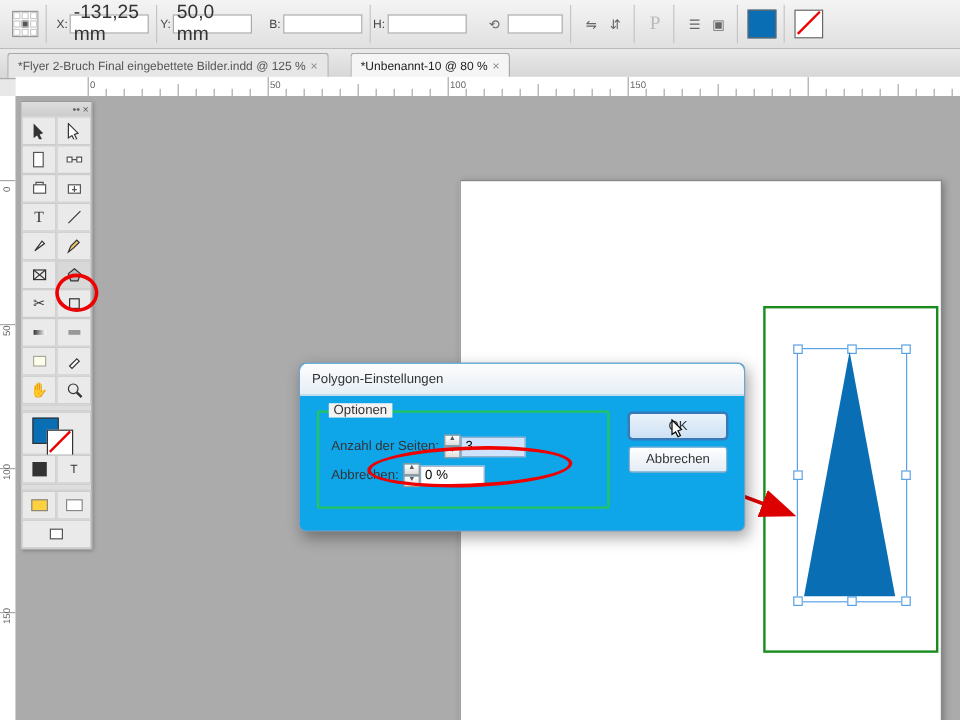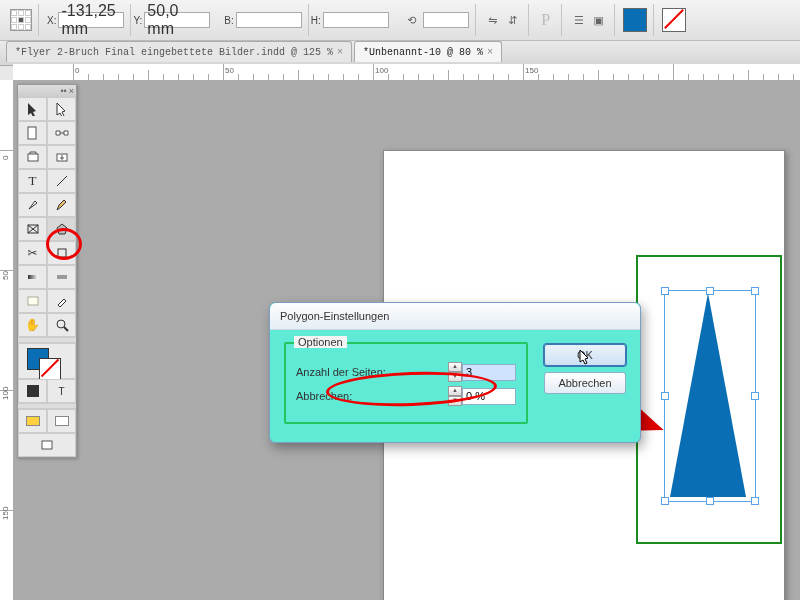--- a/index.html
+++ b/index.html
@@ -8,21 +8,21 @@
 .tp-sec{display:flex;align-items:center;gap:2px;padding:0 6px;border-right:1px solid #c5c5c5;height:32px;}
 .mini-grid{width:20px;height:20px;display:grid;grid-template-columns:repeat(3,1fr);grid-template-rows:repeat(3,1fr);gap:1px;border:1px solid #999;background:#fff;}
 .mini-grid div{background:#fff;border:1px solid #ccc;}
 .mini-grid div.on{background:#555;}
 .lbl{font-size:10px;color:#444;}
 .field{width:60px;height:14px;border:1px solid #aaa;background:#fff;font-size:16px;padding:0 2px;display:inline-flex;align-items:center;}
 .ico{width:18px;height:18px;display:inline-flex;align-items:center;justify-content:center;font-size:11px;color:#666;}
 .swatch-blue{width:22px;height:22px;background:#0a6eb4;border:1px solid #666;}
 .swatch-none{width:22px;height:22px;background:#fff;border:1px solid #666;position:relative;}
 .swatch-none:after{content:"";position:absolute;left:-2px;top:9px;width:26px;height:2px;background:#e00;transform:rotate(-45deg);}
-.tabbar{height:24px;background:linear-gradient(#eaeaea,#d6d6d6);border-bottom:1px solid #aaa;display:flex;padding-left:6px;gap:2px;font-family:Liberation Mono, monospace;}
+.tabbar{height:24px;background:linear-gradient(#eaeaea,#d6d6d6);border-bottom:1px solid #aaa;display:flex;align-items:flex-end;padding-left:6px;gap:18px;}
 .tab{height:20px;padding:0 8px;background:#e6e6e6;border:1px solid #aaa;border-bottom:none;border-radius:3px 3px 0 0;display:flex;align-items:center;font-size:10px;color:#555;gap:4px;}
 .tab.active{background:#f5f5f5;color:#222;}
 .tab .x{font-size:10px;color:#888;}
 .ruler-h{position:absolute;left:13px;top:64px;right:0;height:16px;background:#fff;border-bottom:1px solid #ccc;font-size:8px;color:#666;overflow:hidden;}
 .ruler-v{position:absolute;left:0;top:80px;width:13px;bottom:0;background:#fff;border-right:1px solid #ccc;font-size:8px;color:#666;overflow:hidden;}
 .rtick{position:absolute;top:0;width:1px;height:16px;background:#aaa;}
 .rtxt{position:absolute;top:2px;font-size:8px;}
 .rvtick{position:absolute;left:0;height:1px;width:13px;background:#aaa;}
 .rvtxt{position:absolute;left:1px;font-size:8px;transform:rotate(-90deg);transform-origin:left top;}
 .canvas-area{position:absolute;left:13px;top:80px;right:0;bottom:0;background:#ababab;}
@@ -33,26 +33,26 @@
 .tb-btn{height:22px;border:1px solid #ccc;background:#eaeaea;display:flex;align-items:center;justify-content:center;position:relative;}
 .tb-btn.single{grid-column:1/3;}
 .tb-sep{grid-column:1/3;height:4px;background:#ddd;border-top:1px solid #ccc;border-bottom:1px solid #ccc;}
 .tb-ico{width:14px;height:14px;display:inline-block;}
 .red-circle{position:absolute;left:33px;top:148px;width:30px;height:26px;border:3px solid #e00;border-radius:50%;pointer-events:none;}
 .page{position:absolute;left:370px;top:70px;width:400px;height:560px;background:#fff;border:1px solid #888;box-shadow:2px 2px 6px rgba(0,0,0,.3);}
 .green-box{position:absolute;right:18px;top:175px;width:142px;height:285px;border:2px solid #1a8c1e;background:#fff;}
 .sel-frame{position:absolute;left:26px;top:33px;width:90px;height:210px;border:1px solid #5aa2e6;}
 .sel-hdl{position:absolute;width:6px;height:6px;background:#fff;border:1px solid #5aa2e6;}
 .tri{position:absolute;left:30px;top:36px;width:80px;height:204px;}
-.dialog{position:absolute;left:256px;top:222px;width:370px;background:#5eead4;border:1px solid #7a9fc4;border-radius:6px;box-shadow:3px 5px 12px rgba(0,0,0,.35);}
+.dialog{position:absolute;left:236px;top:222px;width:370px;background:#0ea5e9;border:1px solid #7a9fc4;border-radius:6px;box-shadow:3px 5px 12px rgba(0,0,0,.35);}
 .dlg-title{height:26px;background:linear-gradient(#fdfdfd,#e6eef6);border-bottom:1px solid #c9d6e4;border-radius:6px 6px 0 0;padding:0 10px;display:flex;align-items:center;font-size:11px;color:#333;}
 .dlg-body{padding:12px 14px 18px 14px;position:relative;}
 .grpbox{border:2px solid #22c55e;border-radius:2px;padding:14px 10px 12px 10px;position:relative;width:220px;}
 .grpbox .legend{position:absolute;top:-8px;left:8px;background:#f3f3f3;padding:0 4px;font-size:11px;}
-.row{display:flex;align-items:center;justify-content:space-between;gap:4px;margin:4px 0;}
+.row{display:flex;align-items:center;justify-content:flex-start;gap:4px;margin:4px 0;}
 .row label{font-size:11px;}
 .spin{display:flex;align-items:center;}
 .spin .arrows{display:flex;flex-direction:column;}
 .spin .arrows div{width:12px;height:8px;border:1px solid #9a9a9a;background:linear-gradient(#fff,#ddd);font-size:6px;line-height:6px;text-align:center;color:#555;}
 .spin input{width:46px;height:15px;border:1px solid #8faeca;background:#fff;font-size:11px;padding:0 3px;}
 .spin input.sel{background:#cfe3ff;}
 .dlg-btns{position:absolute;right:14px;top:14px;display:flex;flex-direction:column;gap:6px;}
 .dlg-btn{width:80px;height:20px;border:1px solid #8faeca;background:linear-gradient(#fff,#e3ecf5);border-radius:3px;font-size:11px;display:flex;align-items:center;justify-content:center;position:relative;}
 .dlg-btn.primary{box-shadow:0 0 0 1px #3b76b5;border-color:#3b76b5;background:linear-gradient(#eaf3fb,#cde1f4);}
 .red-ellipse{position:absolute;left:40px;top:28px;width:165px;height:28px;border:3px solid #e00;border-radius:50%;pointer-events:none;transform:rotate(-2deg);}

